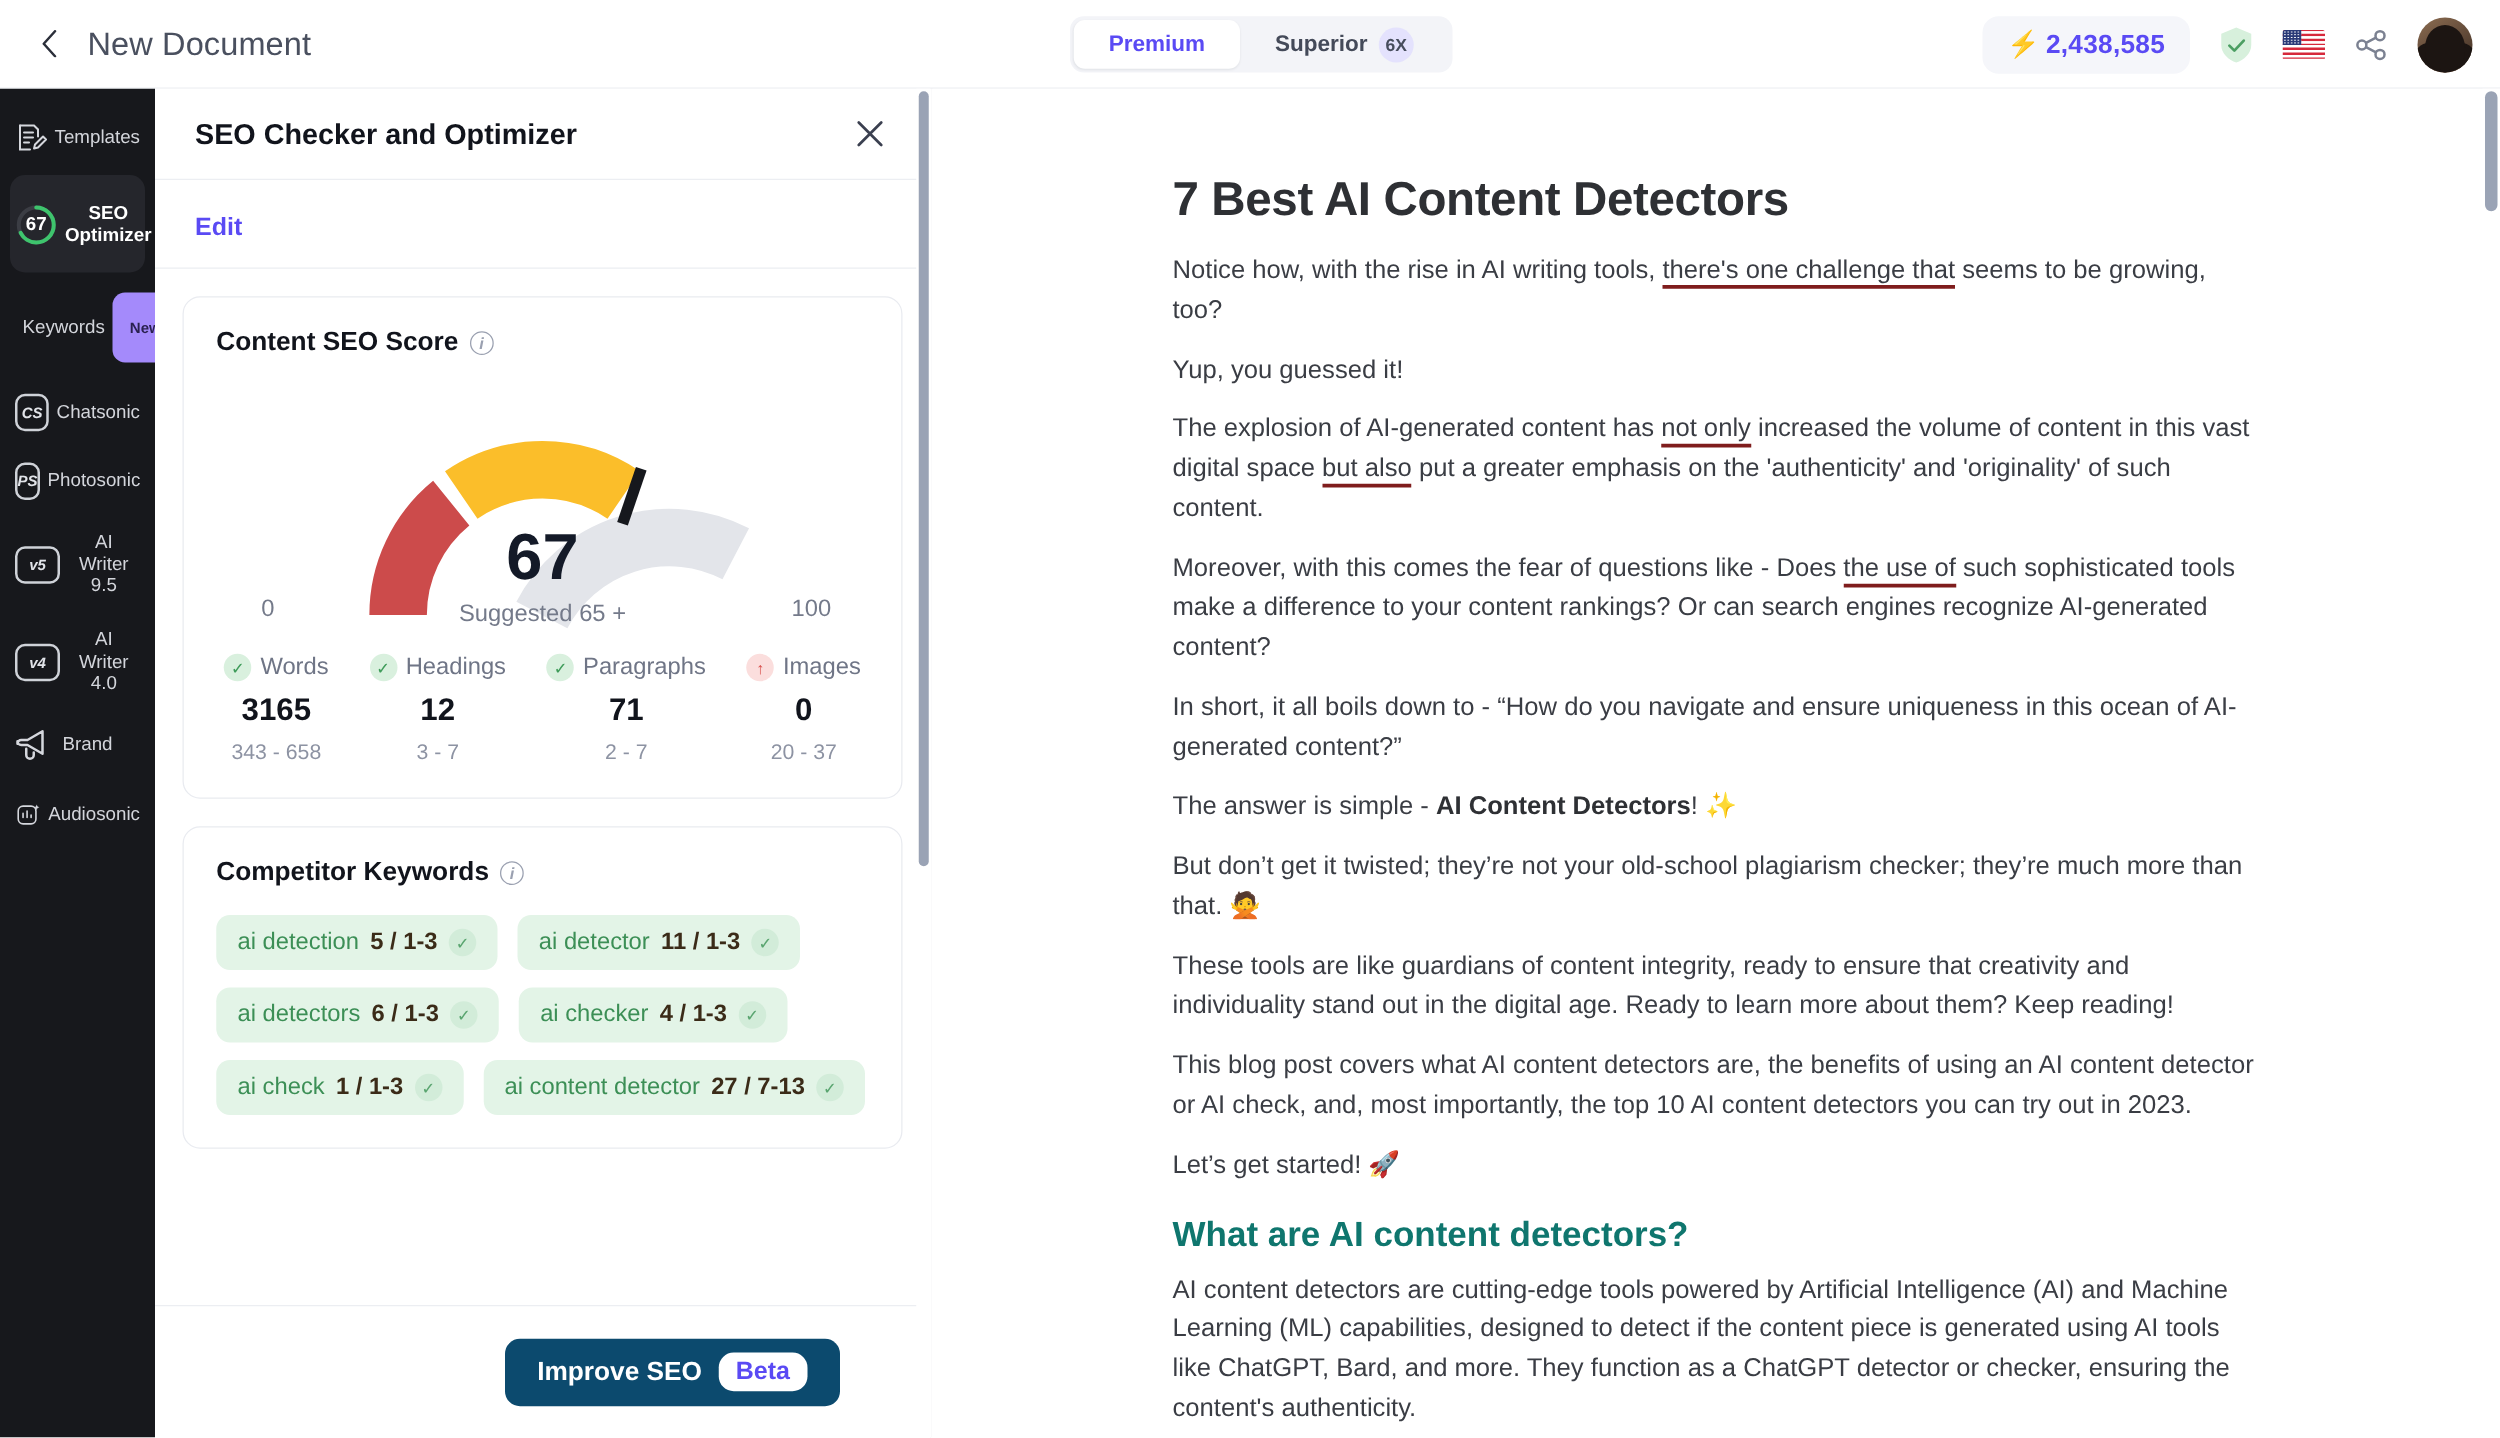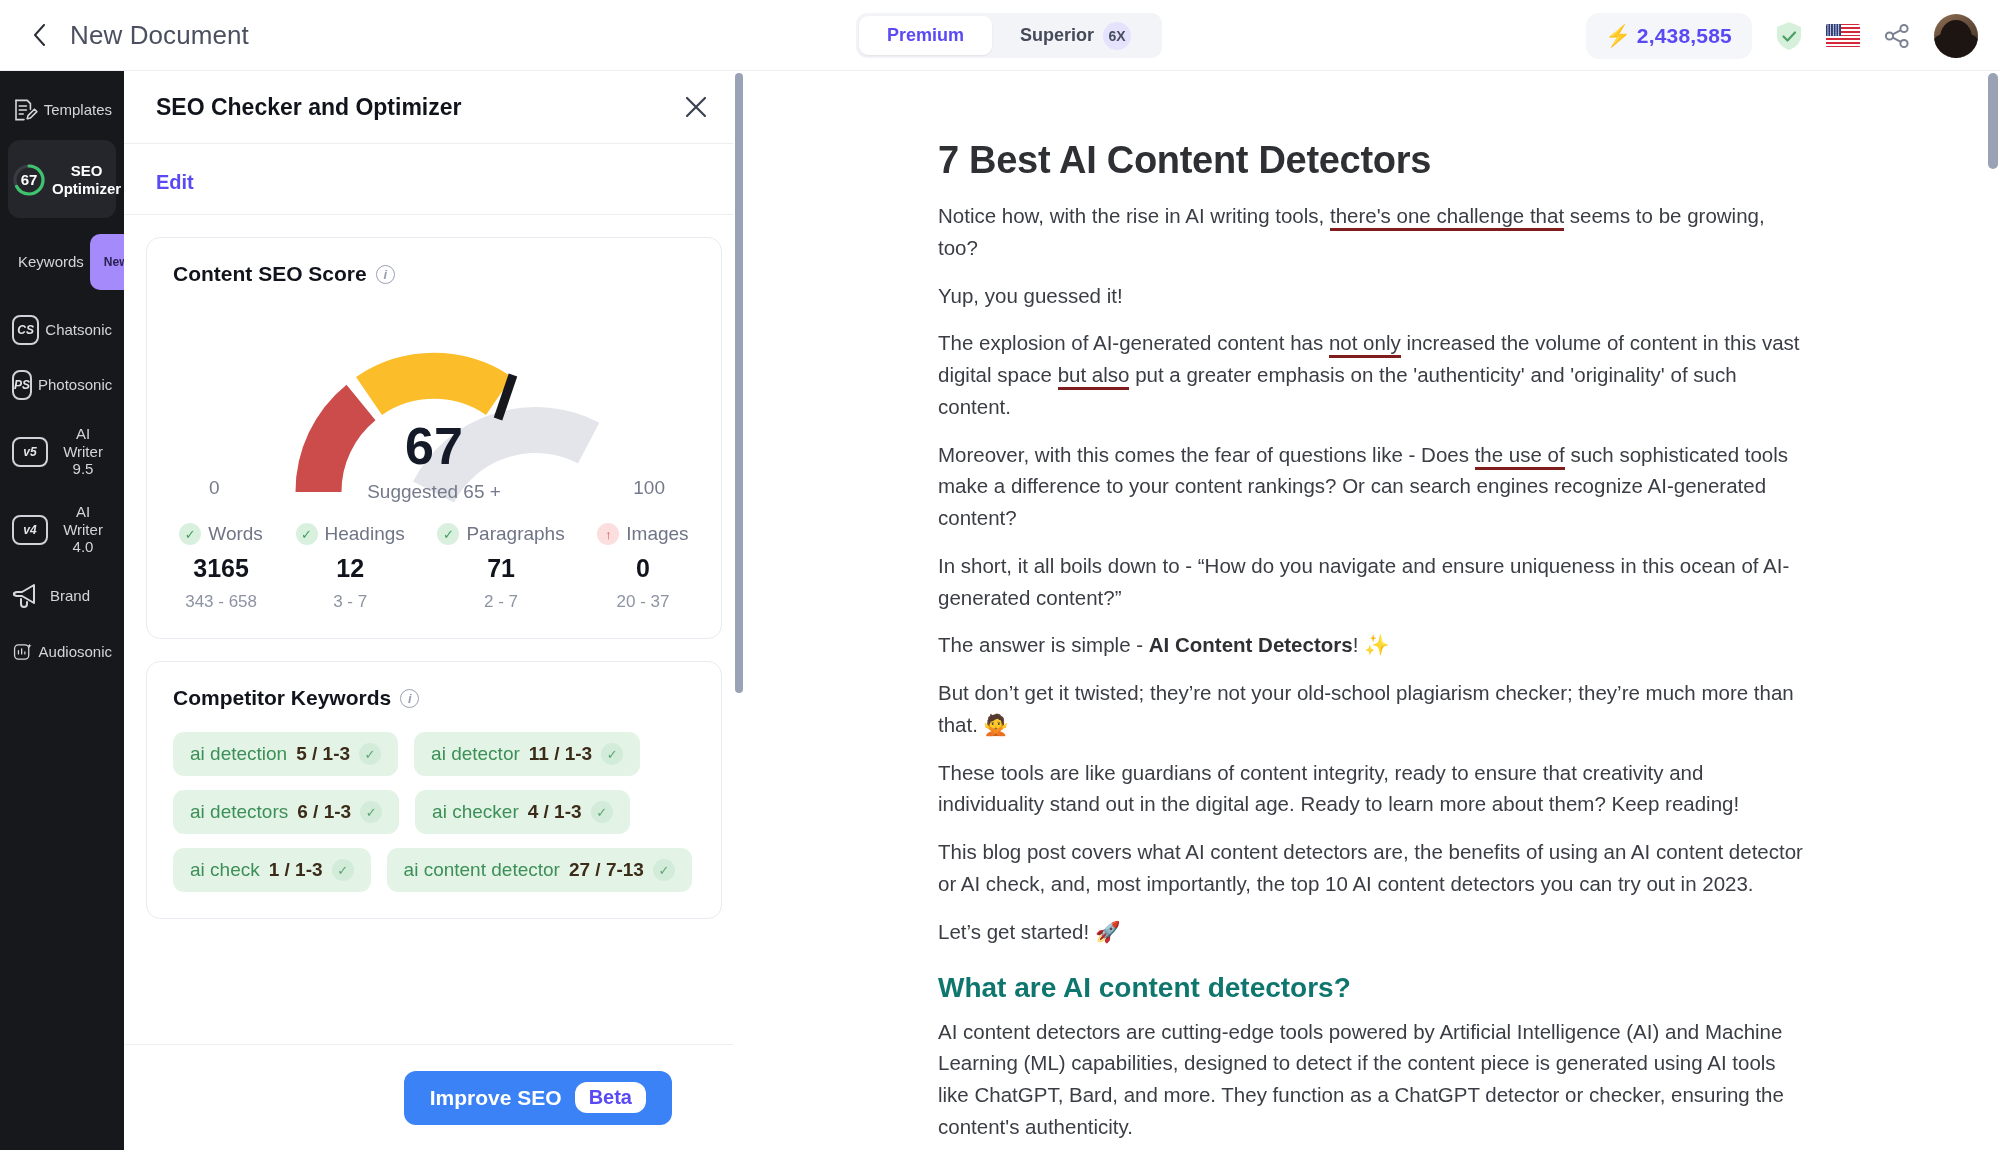--- a/index.html
+++ b/index.html
@@ -188,21 +188,21 @@
     width: 22px; height: 22px; border-radius: 50%; background: #d2ecd9;
     color: #5aa570; font-size: 13px; display:flex; align-items:center; justify-content:center;
   }
 
   .panel-footer {
     position: absolute; left: 0; bottom: 0; width: 620px; height: 106px;
     background: #ffffff; border-top: 1px solid #eceef2;
     display: flex; align-items: center; justify-content: flex-end; padding-right: 72px;
   }
   .improve-btn {
-    background: #3b82f6; color: #ffffff; border: none; border-radius: 12px;
+    background: #0c4a6e; color: #ffffff; border: none; border-radius: 12px;
     height: 54px; padding: 0 26px; font-size: 21px; font-weight: 700;
     display: flex; align-items: center; gap: 13px; cursor: pointer;
     font-family: "Liberation Sans", sans-serif;
   }
   .beta-pill {
     background: #ffffff; color: #5a4af4; font-size: 20px; font-weight: 700;
     border-radius: 12px; padding: 4px 14px;
   }
 
   

